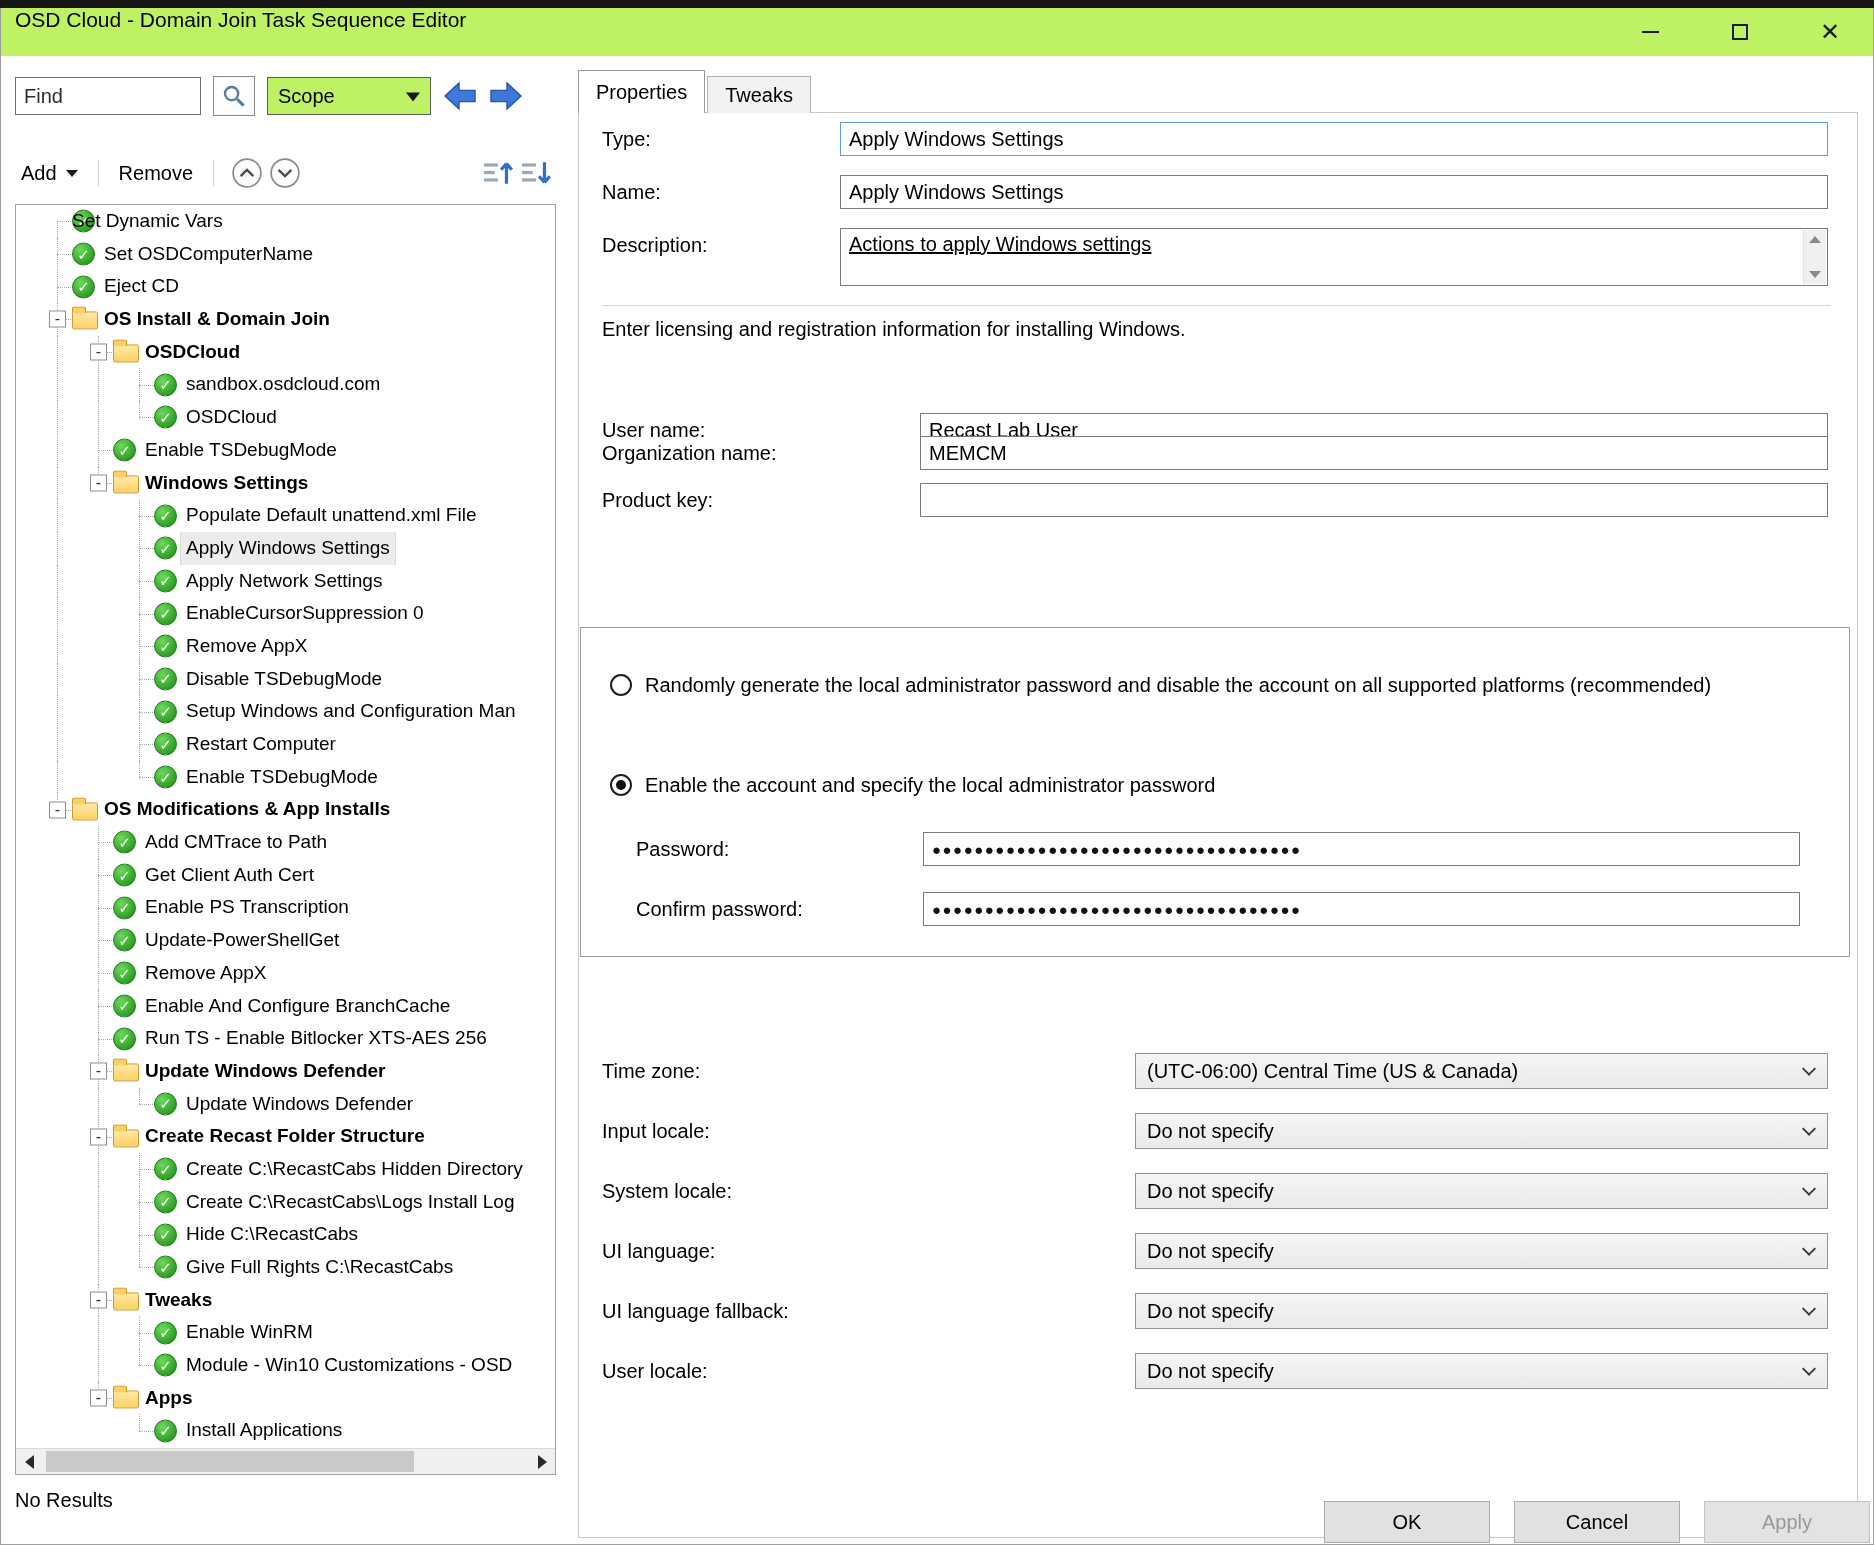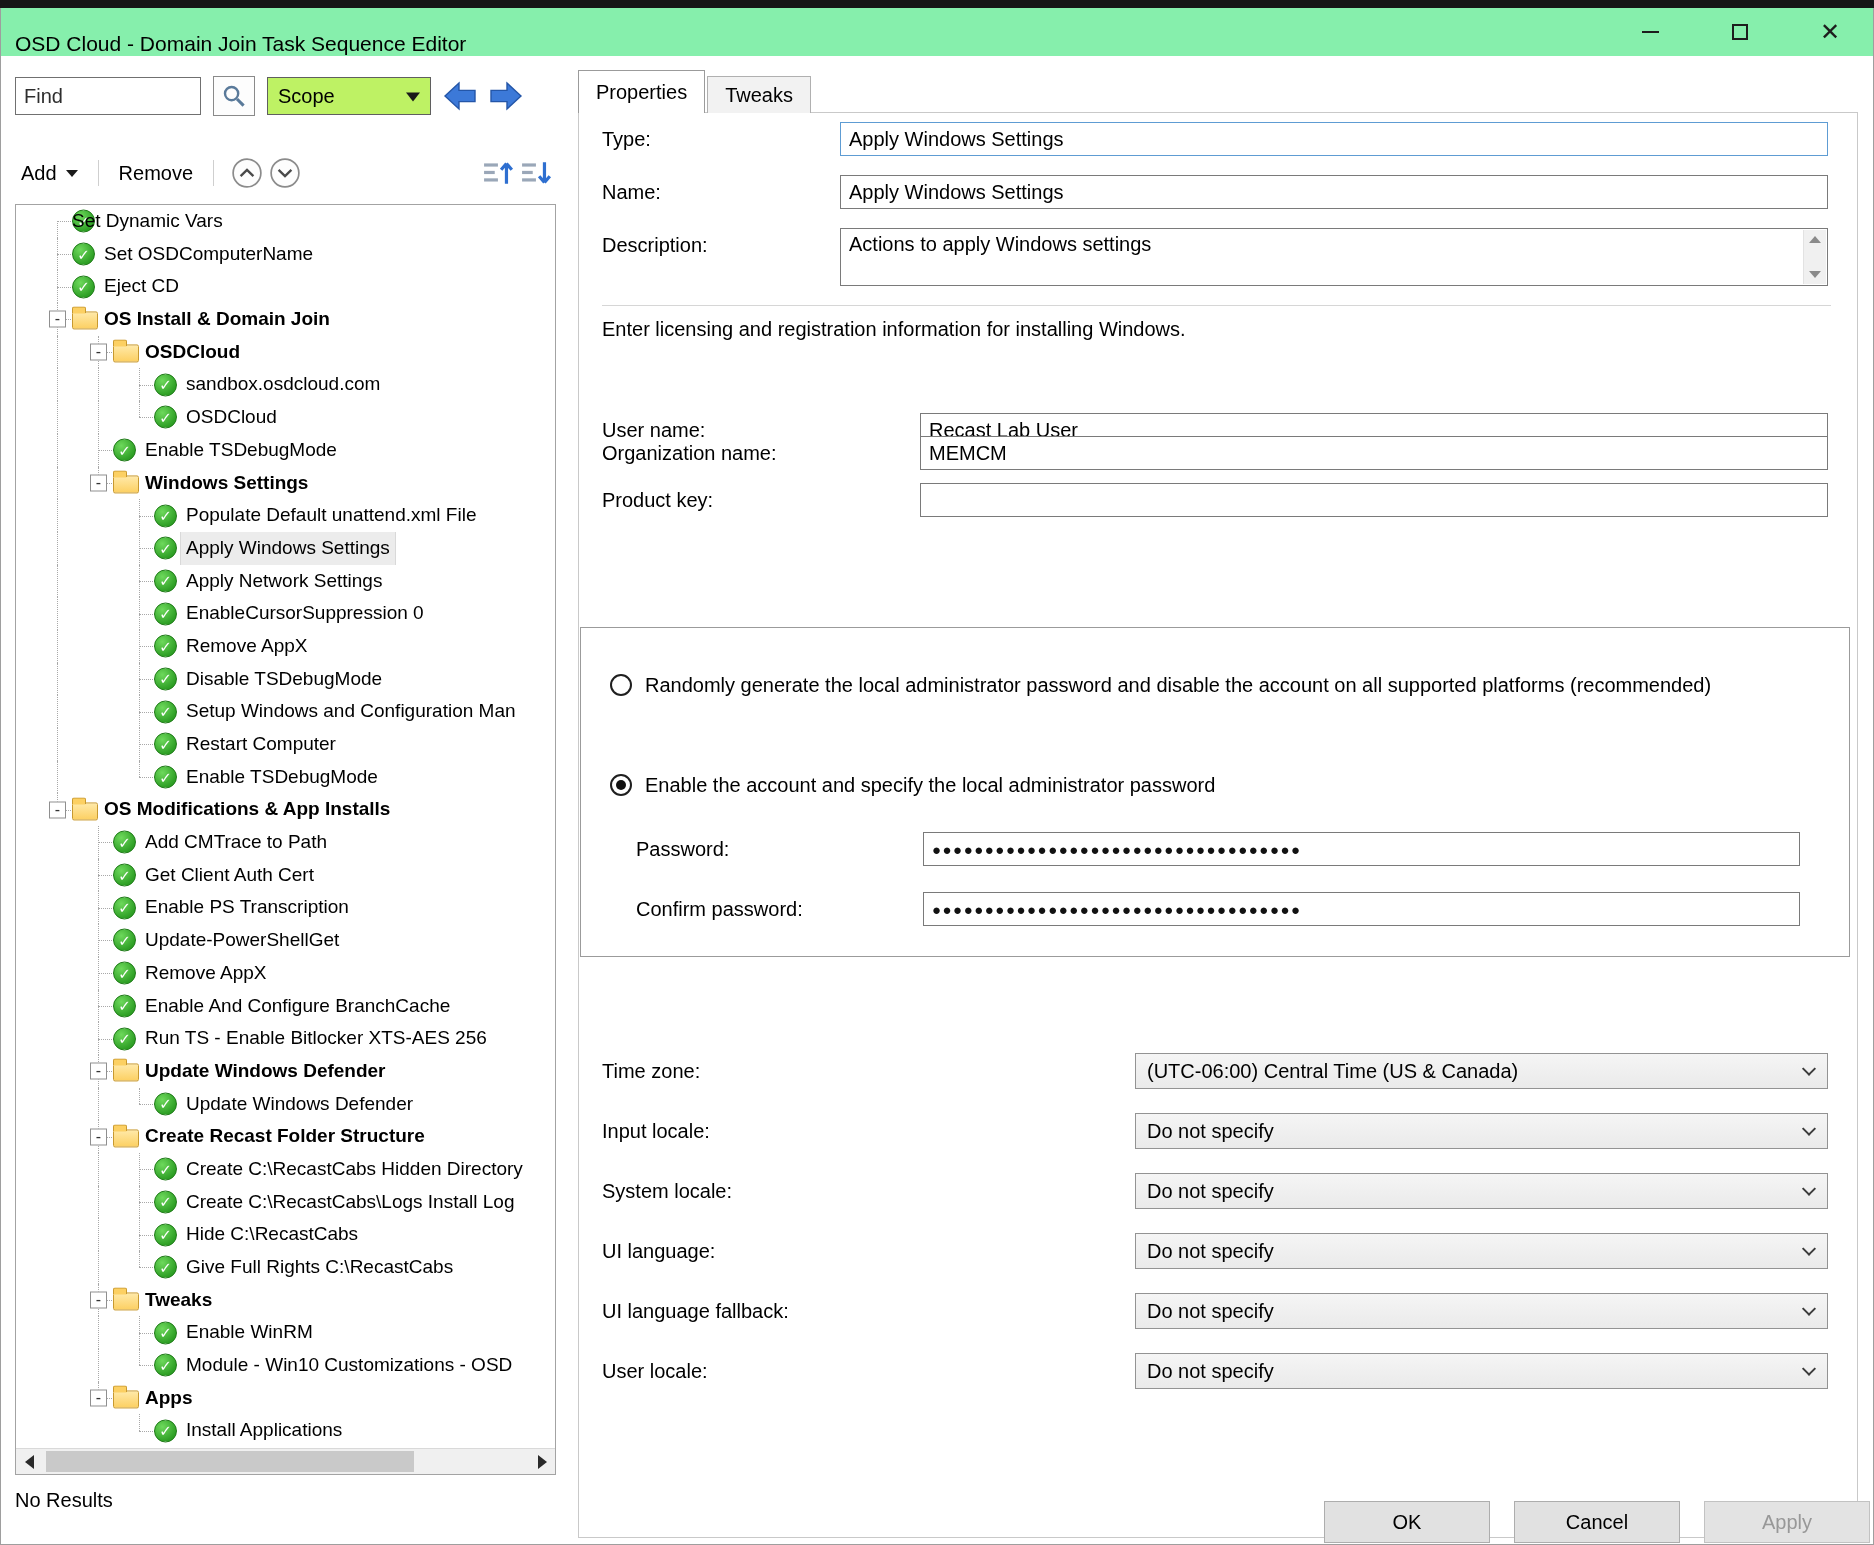--- a/index.html
+++ b/index.html
@@ -4,22 +4,22 @@
 <style>
   * { margin:0; padding:0; box-sizing:border-box; }
   html,body { width:1874px; height:1545px; overflow:hidden; background:#fff;
     font-family:"Liberation Sans","DejaVu Sans",sans-serif; color:#000; }
 
   .screen-top { position:absolute; top:0; left:0; right:0; height:8px; background:#161616; }
   .window { position:absolute; top:8px; left:0; right:0; bottom:0; background:#fff;
     border:1px solid #9e9e9e; border-top:none; }
 
   
-  .titlebar { position:absolute; top:0; left:0; right:0; height:48px; background:#86efac;
-    display:flex; align-items:flex-end; }
+  .titlebar { position:absolute; top:0; left:0; right:0; height:48px; background:#bef264;
+    display:flex; align-items:flex-start; }
   .title { font-size:21px; margin-left:14px; }
   .win-controls { position:absolute; right:6px; top:0; height:48px; display:flex; align-items:center; gap:44px; padding-right:14px; }
   .wc { width:46px; height:40px; display:flex; align-items:center; justify-content:center; cursor:default; }
   .glyph-min { width:17px; height:0; border-top:2px solid #1d1d1d; display:block; }
   .glyph-max { width:16px; height:16px; border:2px solid #1d1d1d; display:block; }
   .glyph-close { font-size:24px; color:#1d1d1d; line-height:1; }
 
   
   .left-panel { position:absolute; left:14px; top:64px; width:541px; bottom:10px; }
   .search-row { margin-top:4px; height:40px; display:flex; align-items:center; gap:12px; }
@@ -73,21 +73,21 @@
   .tab.active { height:43px; background:#fff; position:relative; z-index:4; border-color:#9b9b9b; }
   .pane { position:absolute; top:48px; left:0; right:0; bottom:2px; background:#fff; border:1px solid #c9c9c9; z-index:1; }
 
   .frow { position:absolute; left:23px; right:24px; height:34px; }
   .flabel { position:absolute; left:0; top:0; line-height:34px; font-size:20px; white-space:nowrap; }
   .tfield { position:absolute; top:0; height:34px; border:1px solid #7a7a7a; background:#fff;
     font-size:20px; padding:0 8px; font-family:inherit; display:flex; align-items:center; }
   input.tfield { display:block; line-height:32px; }
   .focusblue { border-color:#5e9cd3; }
   .multi { align-items:flex-start; padding:4px 34px 4px 8px; }
-  .desc-text { font-size:20px; }
+  .desc-text { font-size:20px;text-decoration:underline; }
   .desc-sb { position:absolute; right:1px; top:1px; bottom:1px; width:23px; background:#f0f0f0; border-left:1px solid #e2e2e2; }
   .dsb-btn { position:absolute; left:0; right:0; height:19px; display:flex; align-items:center; justify-content:center; }
   .dsb-btn.top { top:0; } .dsb-btn.bottom { bottom:0; }
   .dsb-tri.up { width:0; height:0; border-left:6px solid transparent; border-right:6px solid transparent; border-bottom:7px solid #8a8a8a; }
   .dsb-tri.down { width:0; height:0; border-left:6px solid transparent; border-right:6px solid transparent; border-top:7px solid #8a8a8a; }
 
   .hsep { position:absolute; left:23px; right:26px; border-top:1px solid #d6d6d6; }
   .ptext { position:absolute; left:23px; font-size:20px; white-space:nowrap; }
 
   .groupbox { position:absolute; border:1px solid #9b9b9b; background:#fff; }

